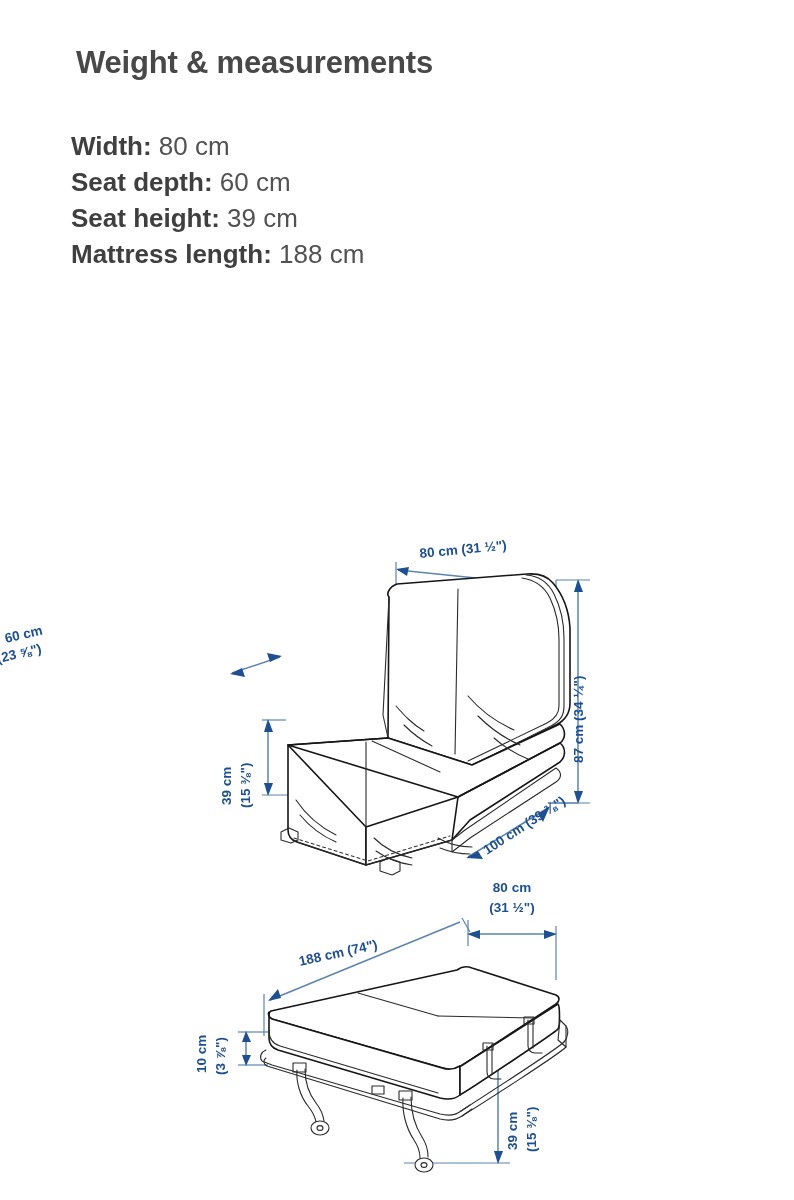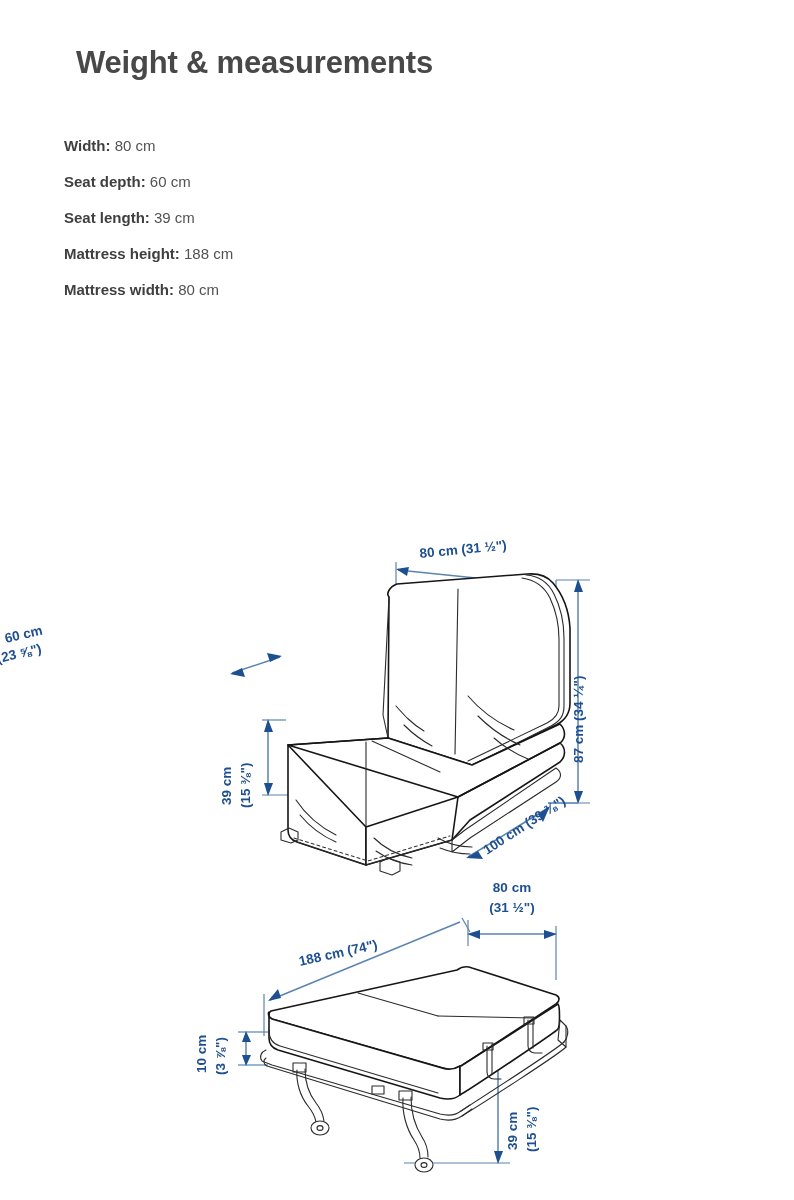--- a/index.html
+++ b/index.html
@@ -29,24 +29,25 @@
     white-space: nowrap;
   }
 
   .spec-list {
     position: absolute;
     left: 64px;
     top: 128px;
     width: 450px;
   }
   .spec-row {
-    font-size: 15px;
+    font-size: 26px;
     line-height: 36px;
     color: #4a4a4a;
     white-space: nowrap;
+    margin-left: 7px;
   }
   .spec-label {
     font-weight: bold;
     color: #3f3f3f;
   }
   .spec-value {
     font-weight: normal;
     color: #525252;
   }
 
@@ -113,35 +114,31 @@
   </div>
 
 
 
   <div class="spec-row">
     <span class="spec-label">Seat depth:</span>
     <span class="spec-value">60 cm</span>
   </div>
 
   <div class="spec-row">
-    <span class="spec-label">Seat length:</span>
+    <span class="spec-label">Seat height:</span>
     <span class="spec-value">39 cm</span>
   </div>
 
 
 
   <div class="spec-row">
-    <span class="spec-label">Mattress height:</span>
+    <span class="spec-label">Mattress length:</span>
     <span class="spec-value">188 cm</span>
   </div>
 
-  <div class="spec-row">
-    <span class="spec-label">Mattress width:</span>
-    <span class="spec-value">80 cm</span>
-  </div>
 
 
 </div>
 
 <div class="figure" id="figure-chair">
 <svg viewBox="0 0 794 370" xmlns="http://www.w3.org/2000/svg">
 
   <g>
     <path class="dim-ext" d="M396 42 L396 72"></path>
     <path class="dim-ext" d="M556 60 L556 96"></path>

